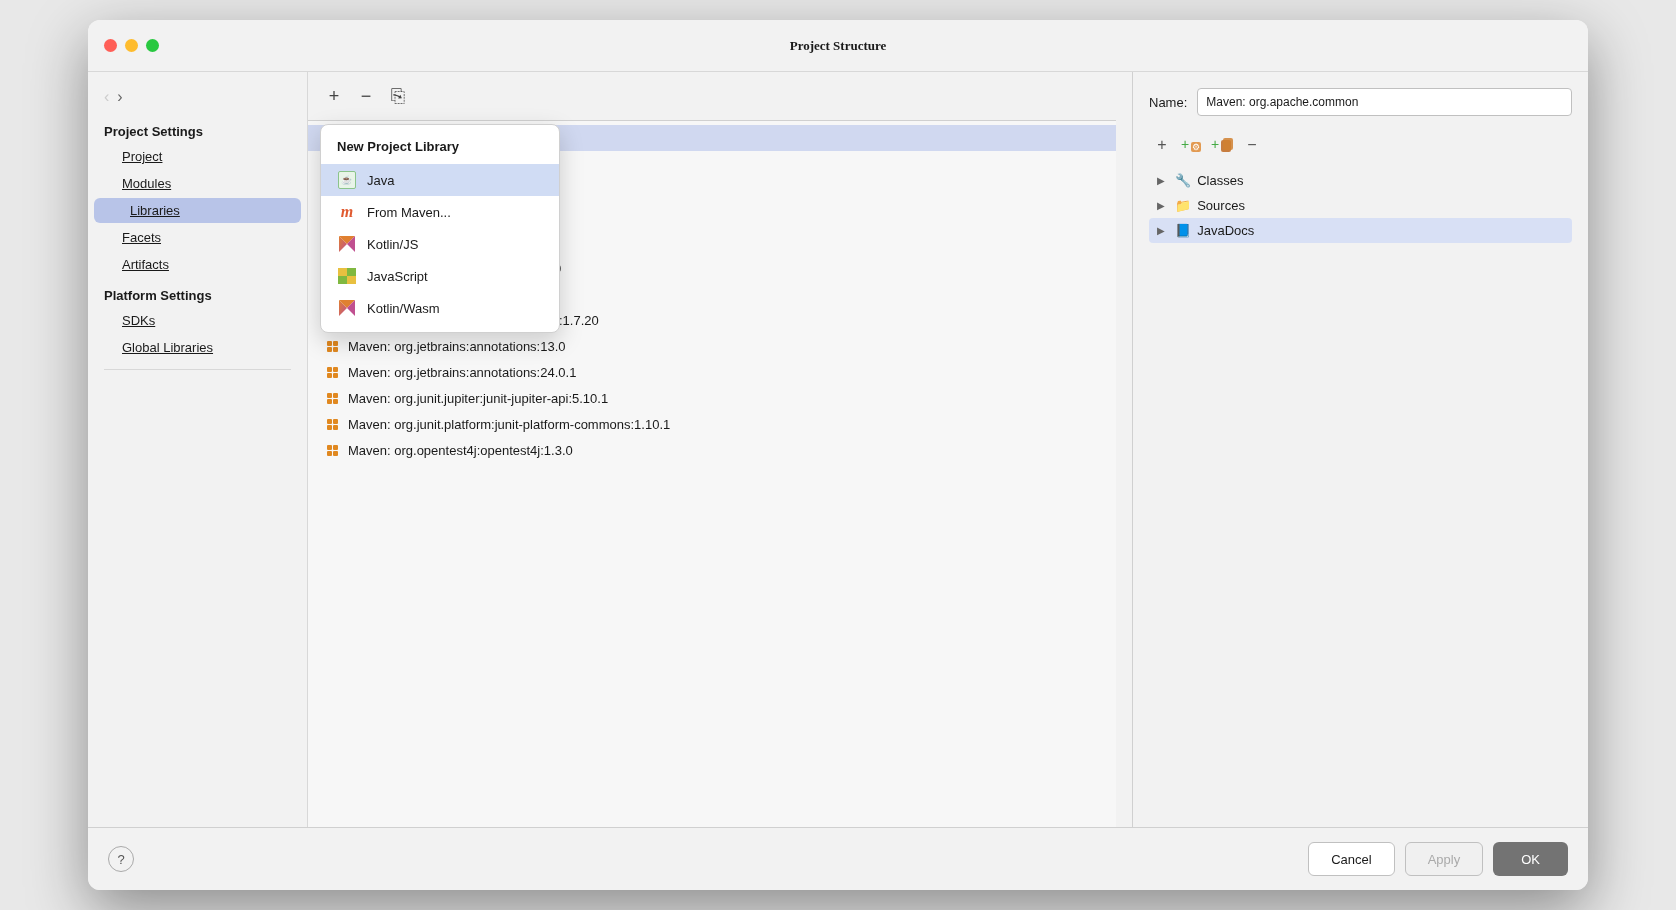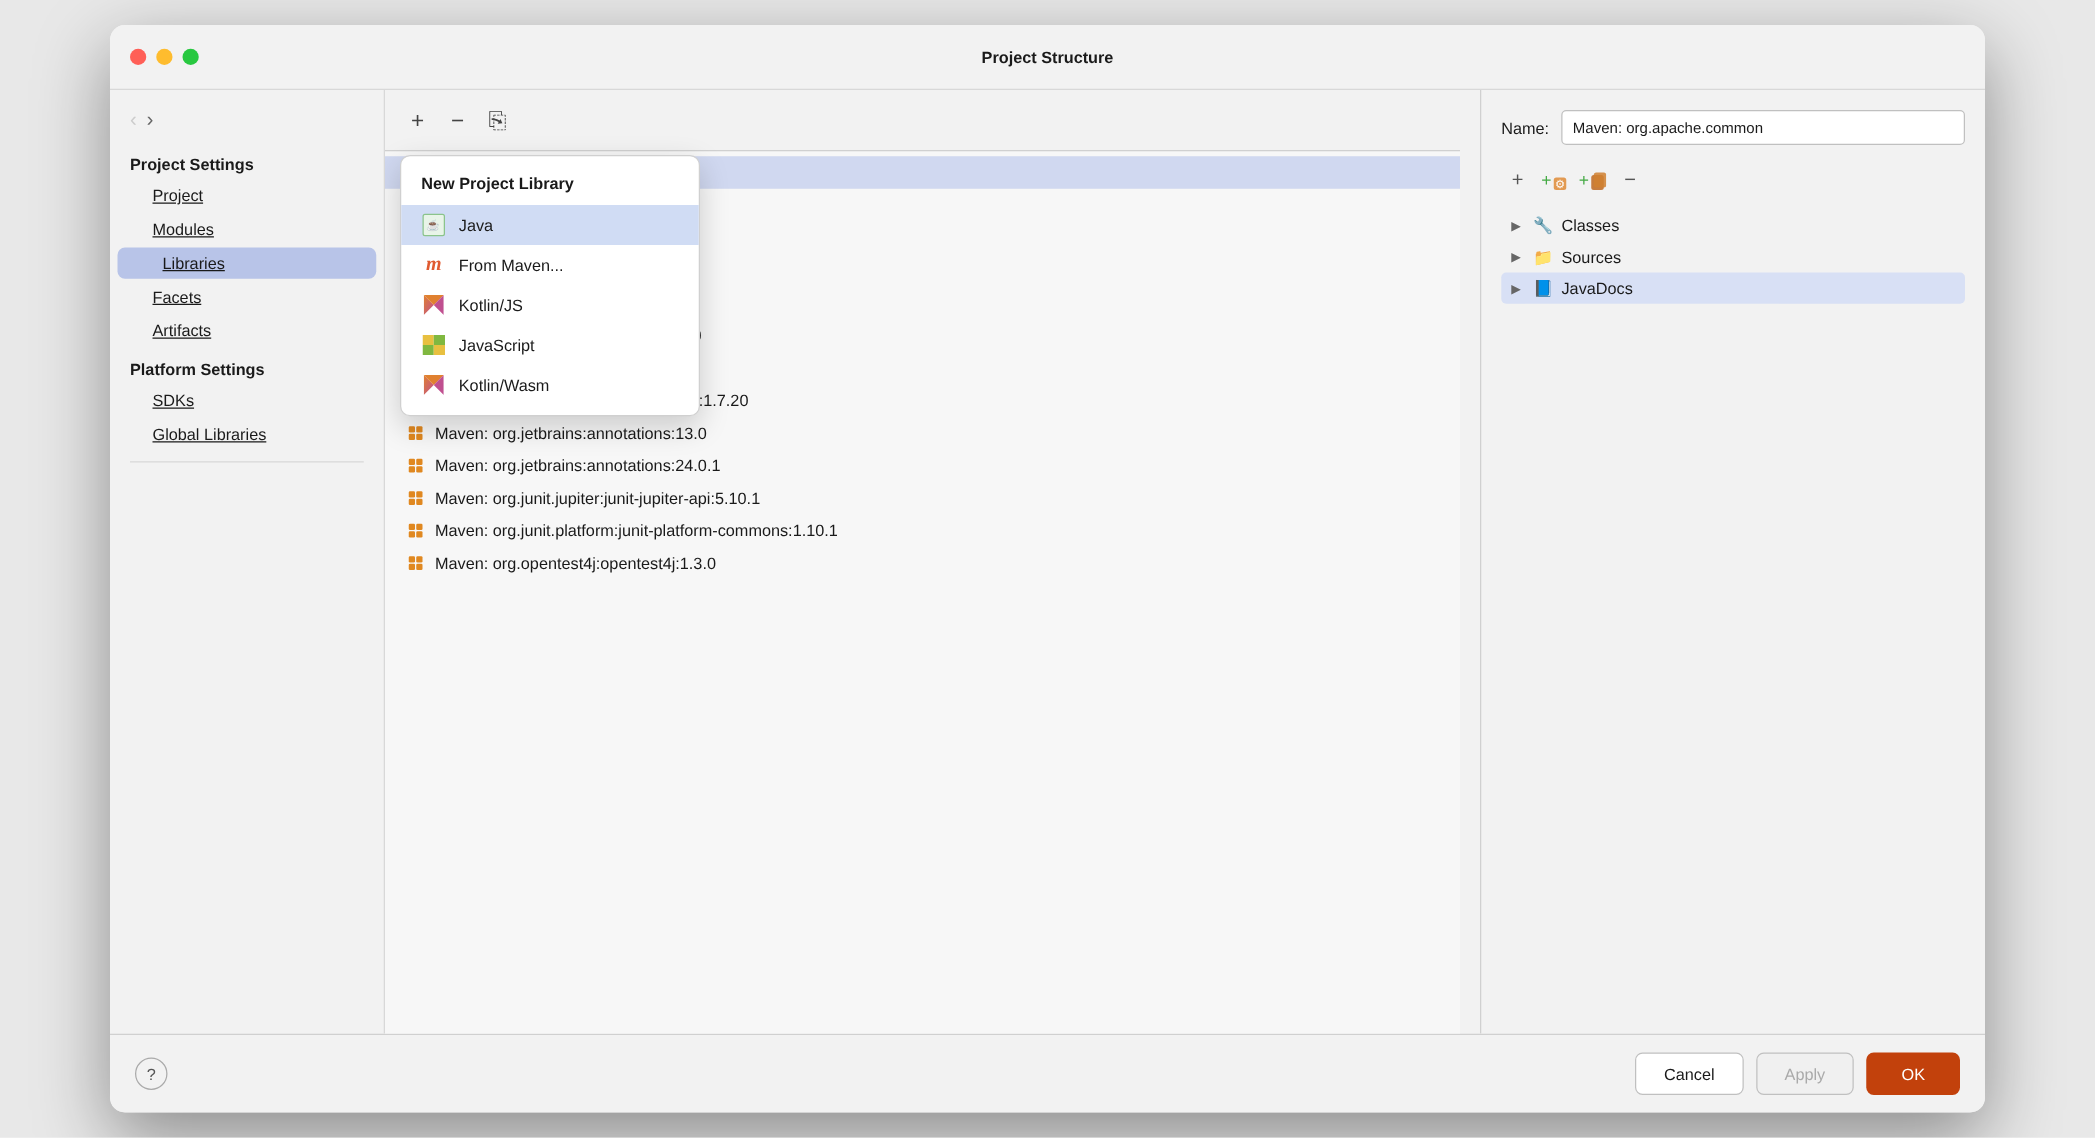--- a/index.html
+++ b/index.html
@@ -25,20 +25,21 @@
     }
     .titlebar {
       height: 52px;
       background: #f2f2f2;
       display: flex;
       align-items: center;
       justify-content: center;
       position: relative;
       border-bottom: 1px solid #d8d8d8;
       flex-shrink: 0;
+      font-family: Liberation Serif, serif;
     }
     .titlebar-buttons {
       position: absolute;
       left: 16px;
       display: flex;
       gap: 8px;
     }
     .titlebar-btn {
       width: 13px;
       height: 13px;
@@ -155,21 +156,21 @@
       align-items: center;
       gap: 8px;
       padding: 5px 16px;
       cursor: pointer;
       font-size: 13px;
       color: #1a1a1a;
     }
     .library-item.selected { background: #d0d8f0; }
     
     .right-panel {
-      width: 404px;
+      width: 456px;
       background: #f2f2f2;
       border-left: 1px solid #d0d0d0;
       display: flex;
       flex-direction: column;
       padding: 16px;
       flex-shrink: 0;
       margin-left: 16px;
     }
     .right-panel-header {
       display: flex;
@@ -262,21 +263,21 @@
       background: #f0f0f0;
       font-size: 13px;
       cursor: pointer;
       color: #aaa;
     }
     .btn-ok {
       height: 34px;
       padding: 0 28px;
       border: none;
       border-radius: 6px;
-      background: #c2410c;
+      background: #737373;
       font-size: 13px;
       cursor: pointer;
       color: white;
       font-weight: 500;
     }
     
     .help-btn {
       width: 26px;
       height: 26px;
       border: 1px solid #aaa;

